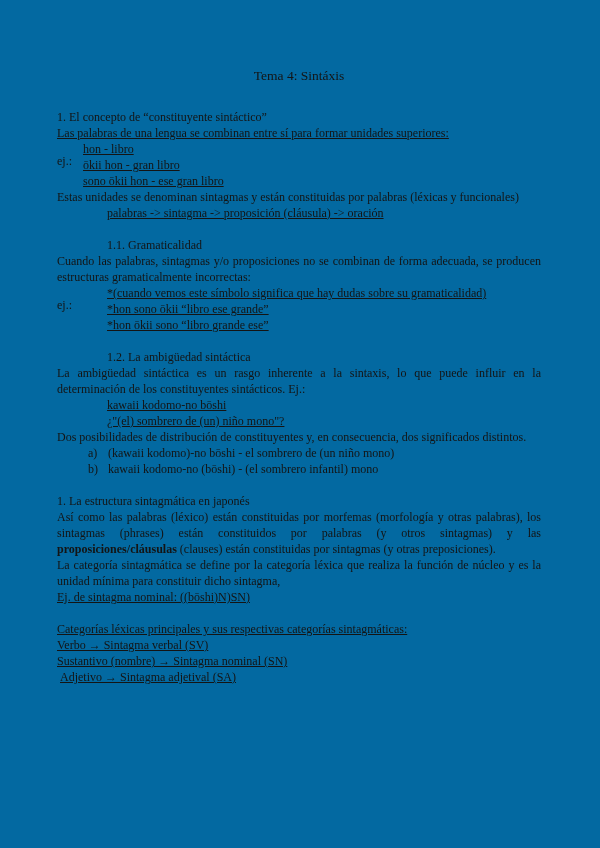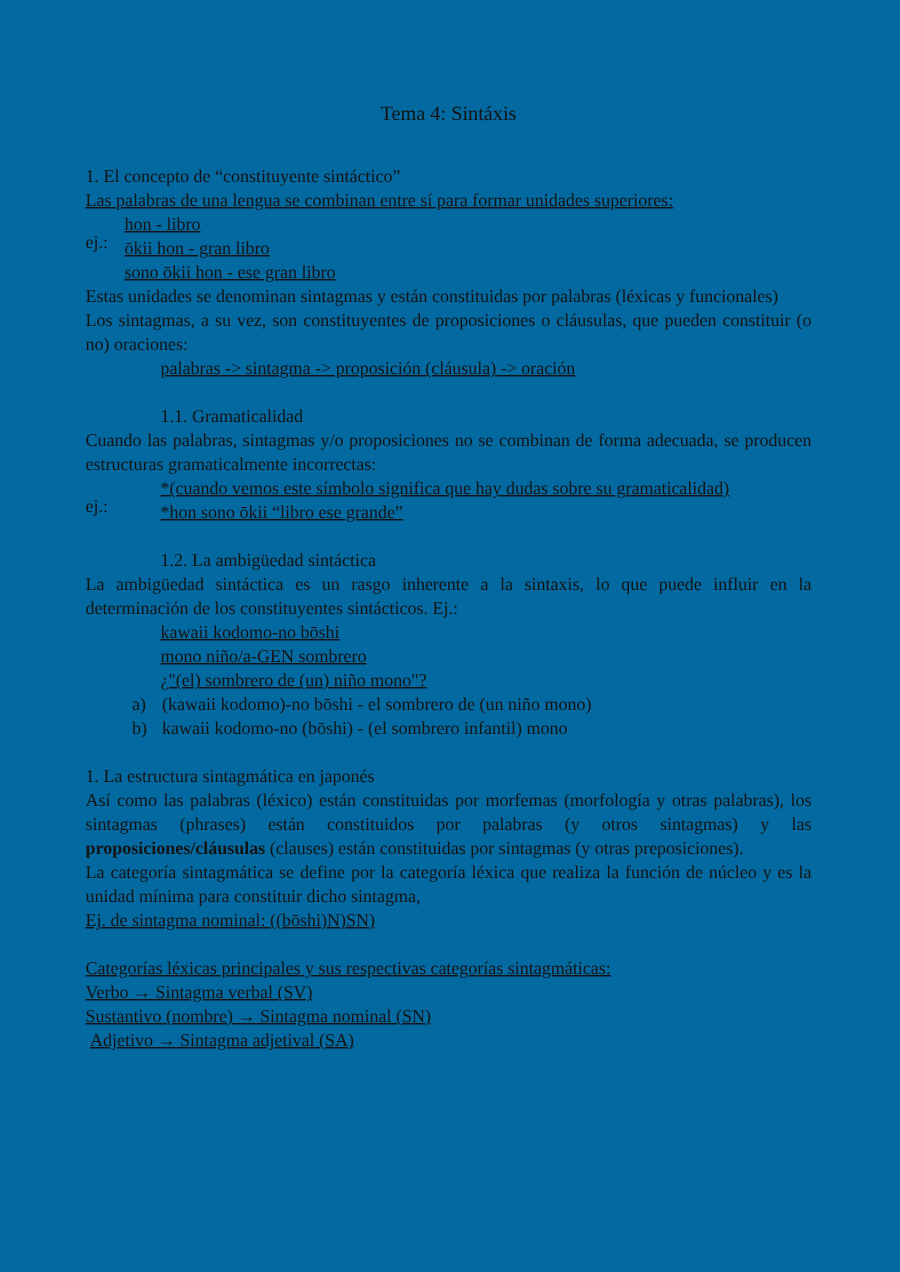--- a/index.html
+++ b/index.html
@@ -47,40 +47,40 @@
 
     <div class="h">1. El concepto de “constituyente sintáctico”</div>
     <div class="line">Las palabras de una lengua se combinan entre sí para formar unidades superiores:</div>
     <div class="line hang">
       <span class="hang-label">ej.:</span>
       <span>hon - libro</span>
     </div>
     <div class="line ind26">ōkii hon - gran libro</div>
     <div class="line ind26">sono ōkii hon - ese gran libro</div>
     <div class="para">Estas unidades se denominan sintagmas y están constituidas por palabras (léxicas y funcionales)</div>
-    <div class="para">Los sintagmas, a su vez, son constituyentes de proposiciones o cláusulas, que pueden constituir (o no) oraciones:</div>
     <div class="line ind50">palabras -&gt; sintagma -&gt; proposición (cláusula) -&gt; oración</div>
 
     <div class="blank"></div>
 
     <div class="h ind50">1.1. Gramaticalidad</div>
     <div class="para">Cuando las palabras, sintagmas y/o proposiciones no se combinan de forma adecuada, se producen estructuras gramaticalmente incorrectas:</div>
     <div class="line hang50">
       <span class="hang-label">ej.:</span>
       <span>*(cuando vemos este símbolo significa que hay dudas sobre su gramaticalidad)</span>
     </div>
     <div class="line ind50">*hon sono ōkii “libro ese grande”</div>
+    <div class="line ind50">*hon ōkii sono “libro grande ese”</div>
 
     <div class="blank"></div>
 
     <div class="h ind50">1.2. La ambigüedad sintáctica</div>
     <div class="para">La ambigüedad sintáctica es un rasgo inherente a la sintaxis, lo que puede influir en la determinación de los constituyentes sintácticos. Ej.:</div>
     <div class="line ind50">kawaii kodomo-no bōshi</div>
-    <div class="line ind50">mono niño/a-GEN sombrero</div>
     <div class="line ind50">¿"(el) sombrero de (un) niño mono"?</div>
+    <div class="para">Dos posibilidades de distribución de constituyentes y, en consecuencia, dos significados distintos.</div>
     <div class="li">
       <span class="li-label">a)</span>
       <span>(kawaii kodomo)-no bōshi - el sombrero de (un niño mono)</span>
     </div>
     <div class="li">
       <span class="li-label">b)</span>
       <span>kawaii kodomo-no (bōshi) - (el sombrero infantil) mono</span>
     </div>
 
     <div class="blank"></div>

